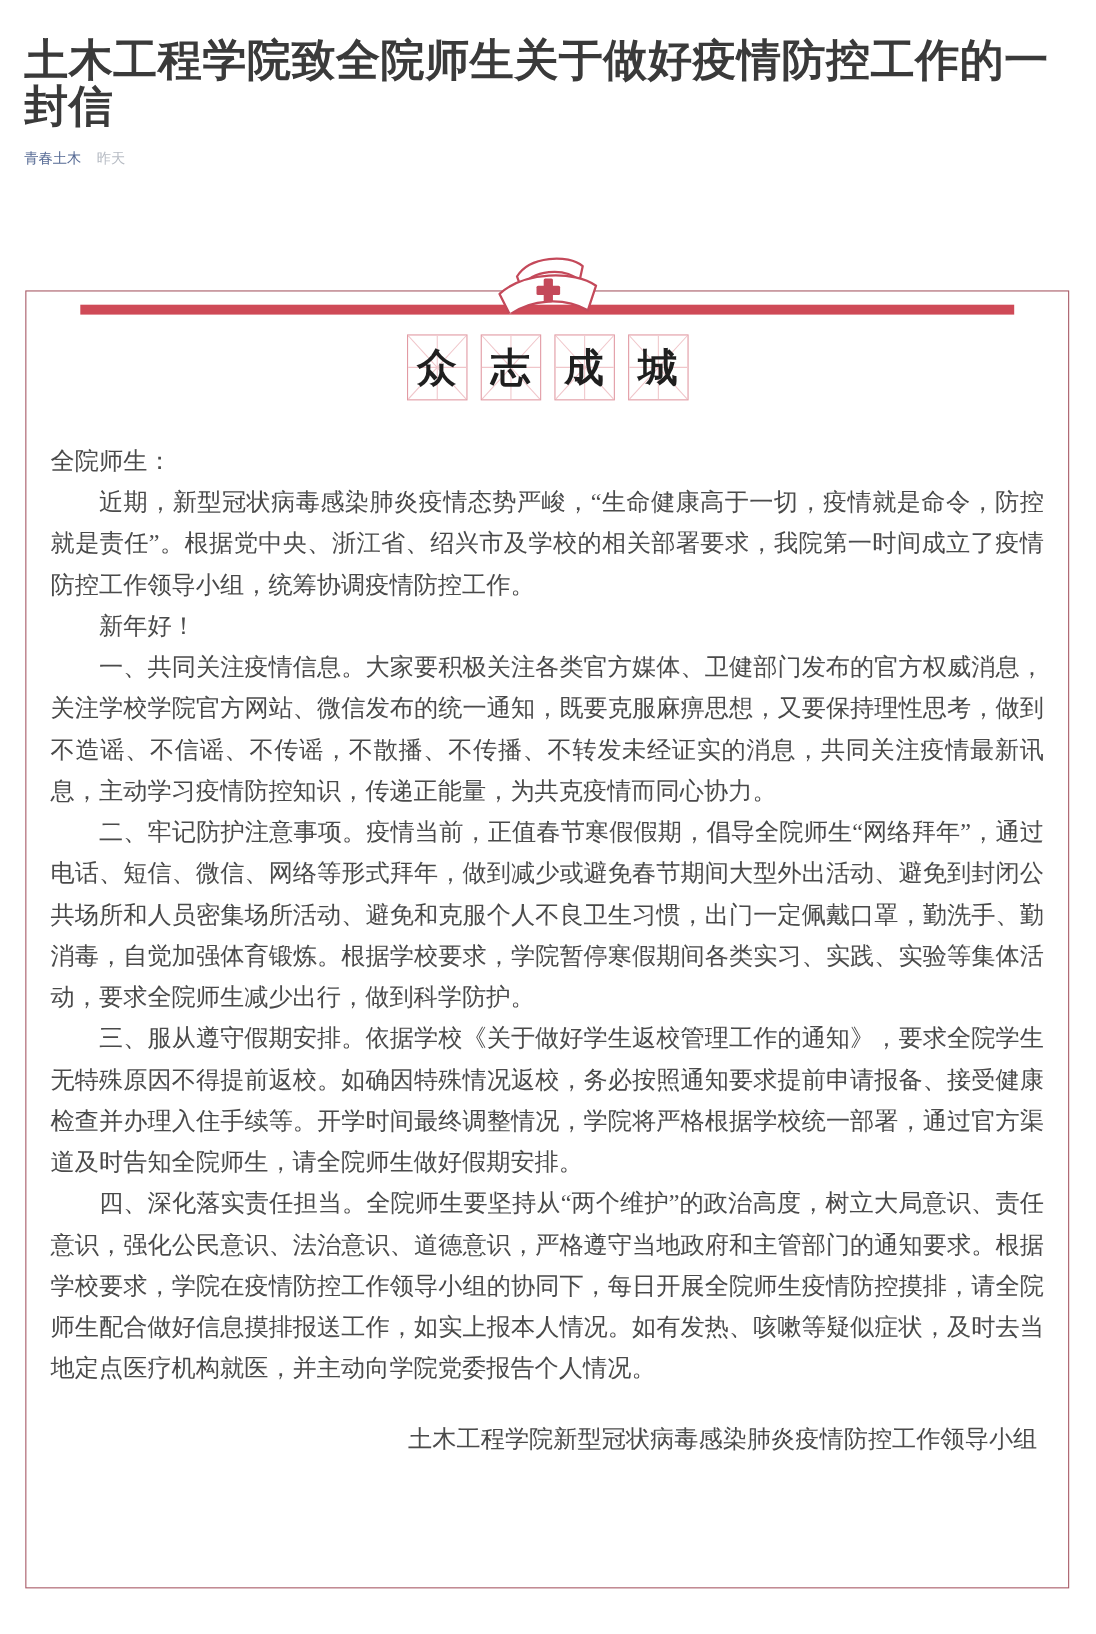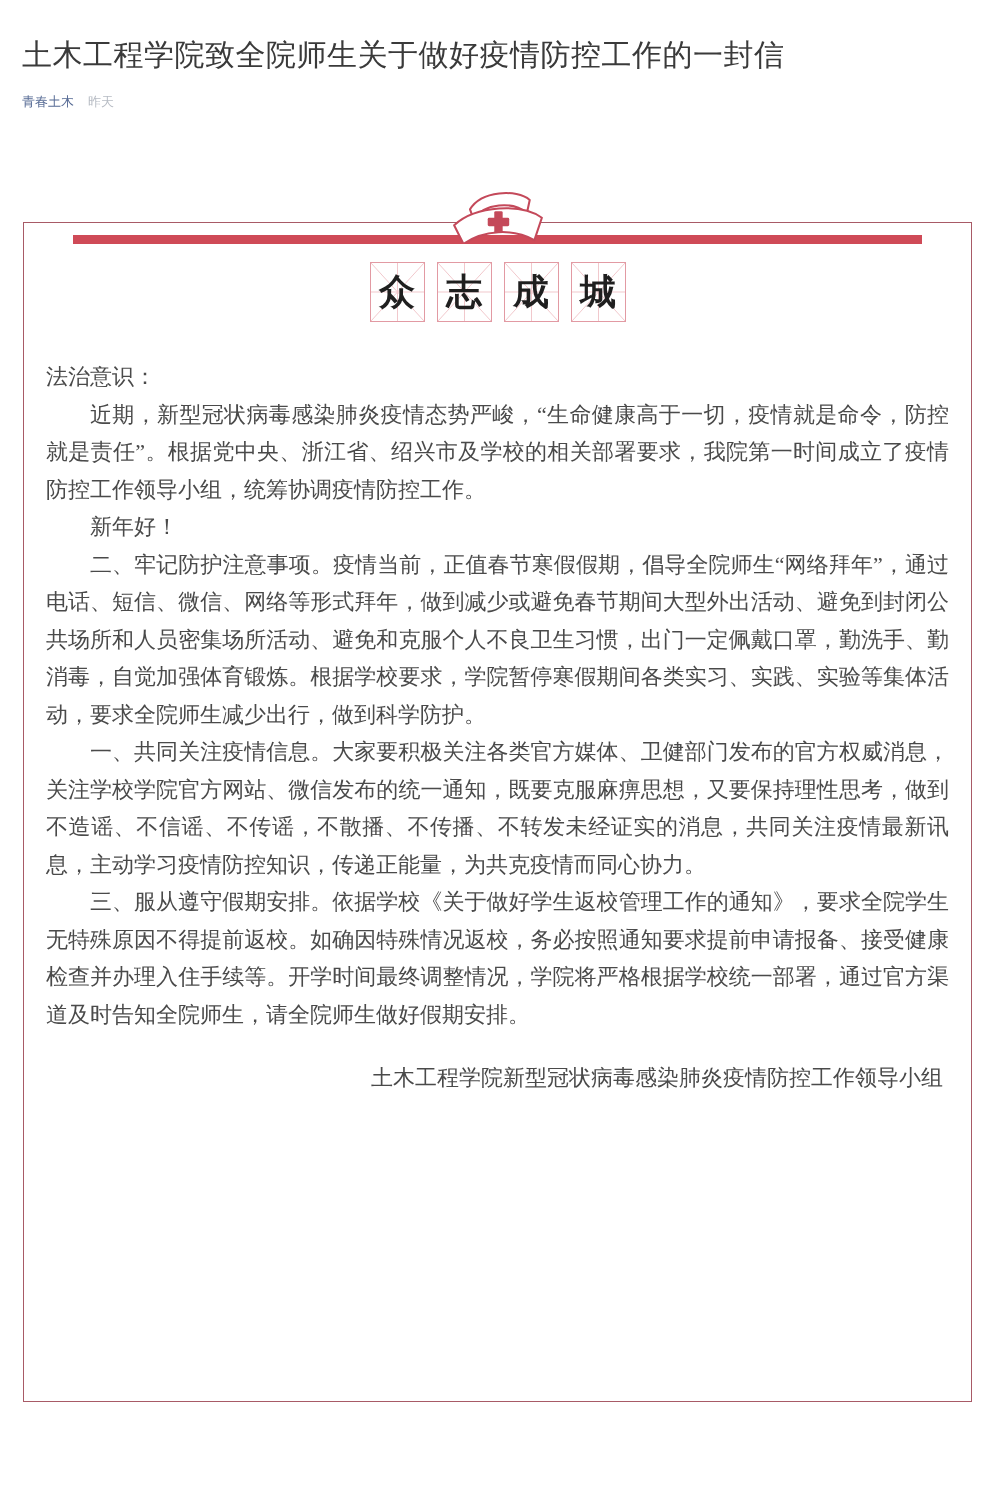--- a/index.html
+++ b/index.html
@@ -9,23 +9,23 @@
     height: 1485px;
     overflow: hidden;
     font-family: "Liberation Sans", "DejaVu Sans", sans-serif;
     position: relative;
   }
   .page { width: 996px; height: 1485px; overflow: hidden; }
 
   
   .title {
     margin: 34px 22px 0 22px;
-    font-size: 30px;
+    font-size: 40px;
     line-height: 42px;
-    font-weight: 400;
+    font-weight: 700;
     color: #3a3a3a;
     letter-spacing: 0.5px;
   }
   .byline {
     margin: 14px 22px 0 22px;
     font-size: 13px;
     line-height: 24px;
   }
   .byline .account { color: #576b95; margin-right: 14px; cursor: pointer; }
   .byline .date    { color: #b7bcc4; }
@@ -163,26 +163,27 @@
           <line x1="0" y1="0" x2="55" y2="60" stroke="#f0c6ca" stroke-width="1"></line>
           <line x1="55" y1="0" x2="0" y2="60" stroke="#f0c6ca" stroke-width="1"></line>
           <line x1="27.5" y1="0" x2="27.5" y2="60" stroke="#f0c6ca" stroke-width="1"></line>
           <line x1="0" y1="30" x2="55" y2="30" stroke="#f0c6ca" stroke-width="1"></line>
         </svg>
         <span class="char">城</span>
       </div>
     </div>
 
     <div class="letter-body">
-      <p class="salutation">法治意识：</p>
+      <p class="salutation">全院师生：</p>
       <p>近期，新型冠状病毒感染肺炎疫情态势严峻，“生命健康高于一切，疫情就是命令，防控就是责任”。根据党中央、浙江省、绍兴市及学校的相关部署要求，我院第一时间成立了疫情防控工作领导小组，统筹协调疫情防控工作。</p>
       <p>新年好！</p>
+      <p>一、共同关注疫情信息。大家要积极关注各类官方媒体、卫健部门发布的官方权威消息，关注学校学院官方网站、微信发布的统一通知，既要克服麻痹思想，又要保持理性思考，做到不造谣、不信谣、不传谣，不散播、不传播、不转发未经证实的消息，共同关注疫情最新讯息，主动学习疫情防控知识，传递正能量，为共克疫情而同心协力。</p>
       <p>二、牢记防护注意事项。疫情当前，正值春节寒假假期，倡导全院师生“网络拜年”，通过电话、短信、微信、网络等形式拜年，做到减少或避免春节期间大型外出活动、避免到封闭公共场所和人员密集场所活动、避免和克服个人不良卫生习惯，出门一定佩戴口罩，勤洗手、勤消毒，自觉加强体育锻炼。根据学校要求，学院暂停寒假期间各类实习、实践、实验等集体活动，要求全院师生减少出行，做到科学防护。</p>
-      <p>一、共同关注疫情信息。大家要积极关注各类官方媒体、卫健部门发布的官方权威消息，关注学校学院官方网站、微信发布的统一通知，既要克服麻痹思想，又要保持理性思考，做到不造谣、不信谣、不传谣，不散播、不传播、不转发未经证实的消息，共同关注疫情最新讯息，主动学习疫情防控知识，传递正能量，为共克疫情而同心协力。</p>
       <p>三、服从遵守假期安排。依据学校《关于做好学生返校管理工作的通知》，要求全院学生无特殊原因不得提前返校。如确因特殊情况返校，务必按照通知要求提前申请报备、接受健康检查并办理入住手续等。开学时间最终调整情况，学院将严格根据学校统一部署，通过官方渠道及时告知全院师生，请全院师生做好假期安排。</p>
+      <p>四、深化落实责任担当。全院师生要坚持从“两个维护”的政治高度，树立大局意识、责任意识，强化公民意识、法治意识、道德意识，严格遵守当地政府和主管部门的通知要求。根据学校要求，学院在疫情防控工作领导小组的协同下，每日开展全院师生疫情防控摸排，请全院师生配合做好信息摸排报送工作，如实上报本人情况。如有发热、咳嗽等疑似症状，及时去当地定点医疗机构就医，并主动向学院党委报告个人情况。</p>
 
       <div class="signatures">
         <p>土木工程学院新型冠状病毒感染肺炎疫情防控工作领导小组</p>
 
       </div>
     </div>
 
   </section>
 </div>
 

